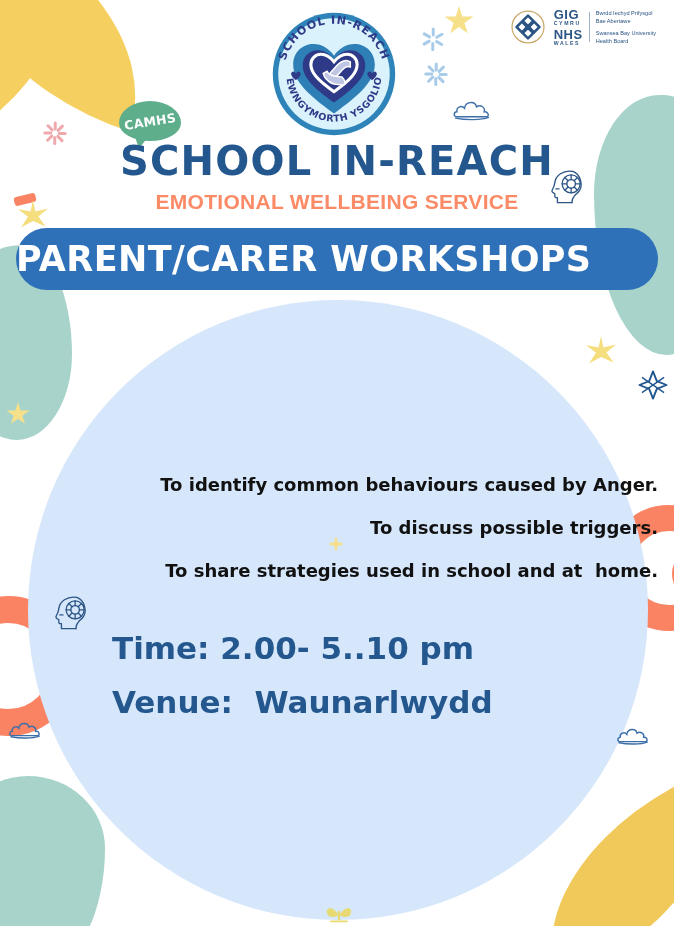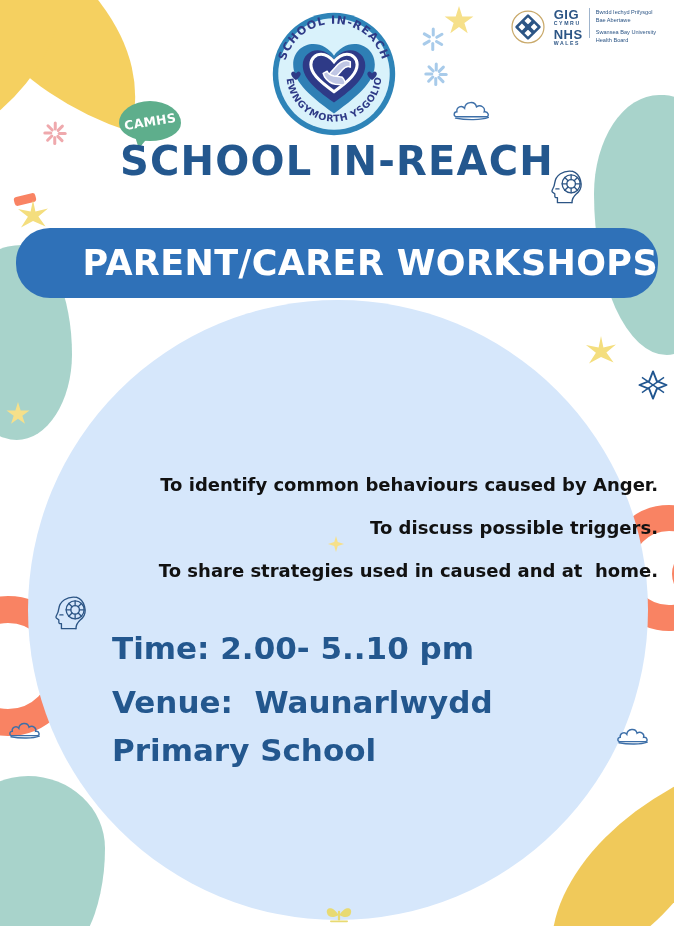--- a/index.html
+++ b/index.html
@@ -140,21 +140,21 @@
   }
   .badge svg{ width:100%; height:100%; display:block; }
 
   
   .nhs{
     position:absolute; right:18px; top:8px;
     display:flex; align-items:center; gap:7px;
   }
   .nhs-knot{ width:38px; height:38px; color:#2C5585; }
   .nhs-knot svg{ width:100%; height:100%; display:block; }
-  .nhs-words{ display:flex; gap:6px; }
+  .nhs-words{ display:flex; align-items:center; gap:6px; }
   .nhs-gn{ line-height:1.02; text-align:left; }
   .nhs-gig{ font-size:13px; font-weight:700; color:#2C5585; letter-spacing:.5px; }
   .nhs-cymru{ font-size:5.2px; font-weight:700; color:#2C5585; letter-spacing:1.6px; }
   .nhs-nhs{ font-size:13px; font-weight:700; color:#2C5585; letter-spacing:.5px; margin-top:1px;}
   .nhs-wales{ font-size:5.2px; font-weight:700; color:#2C5585; letter-spacing:1.6px; }
   .nhs-div{ width:1px; height:30px; background:#9FB4CC; }
   .nhs-board{ font-size:5.6px; line-height:1.45; color:#2C5585; }
   .nhs-board div{ white-space:nowrap; }
   .nhs-board .gap{ height:4px; }
 
@@ -201,24 +201,24 @@
     position:absolute; left:0; right:0; top:190px;
     text-align:center;
     font-size:21px; font-weight:700;
     letter-spacing:.3px;
     color:#FB8A66;
     font-family:"Liberation Sans", sans-serif;
   }
 
   .banner{
     position:absolute; left:16px; top:228px;
-    width:642px; height:70px;
+    width:642px; height:62px;
     background:#2F71B8;
     border-radius:34px;
-    display:flex; align-items:center; justify-content:flex-end;
+    display:flex; align-items:center; justify-content:flex-start;
   }
   .banner-text{
     color:#ffffff;
     font-size:35px; font-weight:700;
     letter-spacing:.4px;
     font-family:"DejaVu Sans", sans-serif;
   }
 
   .workshop-title{
     position:absolute; left:0; right:0; top:324px;
@@ -248,21 +248,21 @@
   }
 
   .details{
     position:absolute; left:112px; top:630px; right:30px;
   }
   .details .row{
     font-size:31px; font-weight:700; color:#23578E;
     margin-bottom:18px; white-space:pre;
     font-family:"DejaVu Sans", sans-serif;
   }
-  .details .row.venue{ margin-bottom:12px; }
+  .details .row.venue{ margin-bottom:19px; }
 </style>
 </head>
 <body>
 
 <div class="poster">
 
   <div class="deco leaf-tl-a"></div>
   <div class="deco leaf-tl-b"></div>
   <div class="deco leaf-br"></div>
   <div class="deco blob-l"></div>
@@ -441,33 +441,33 @@
   </div>
 
   <div class="camhs-tail"></div>
   <div class="camhs">
     <span class="camhs-text">CAMHS</span>
   </div>
 
   <div class="content">
 
     <div class="title-main">SCHOOL IN-REACH</div>
+    <div class="title-sub">EMOTIONAL WELLBEING SERVICE</div>
 
     <div class="banner">
       <span class="banner-text">PARENT/CARER WORKSHOPS</span>
     </div>
 
 
 
     <ul class="aims-list">
       <li>To identify common behaviours caused by Anger.</li>
       <li>To discuss possible triggers.</li>
-      <li>To share strategies used in caused and at  home.</li>
+      <li>To share strategies used in school and at  home.</li>
     </ul>
 
     <div class="details">
       <div class="row">Time: 2.00- 5..10 pm</div>
       <div class="row venue">Venue:  Waunarlwydd</div>
-      <div class="row">Primary School</div>
     </div>
 
   </div>
 </div>
 
 </body></html>

